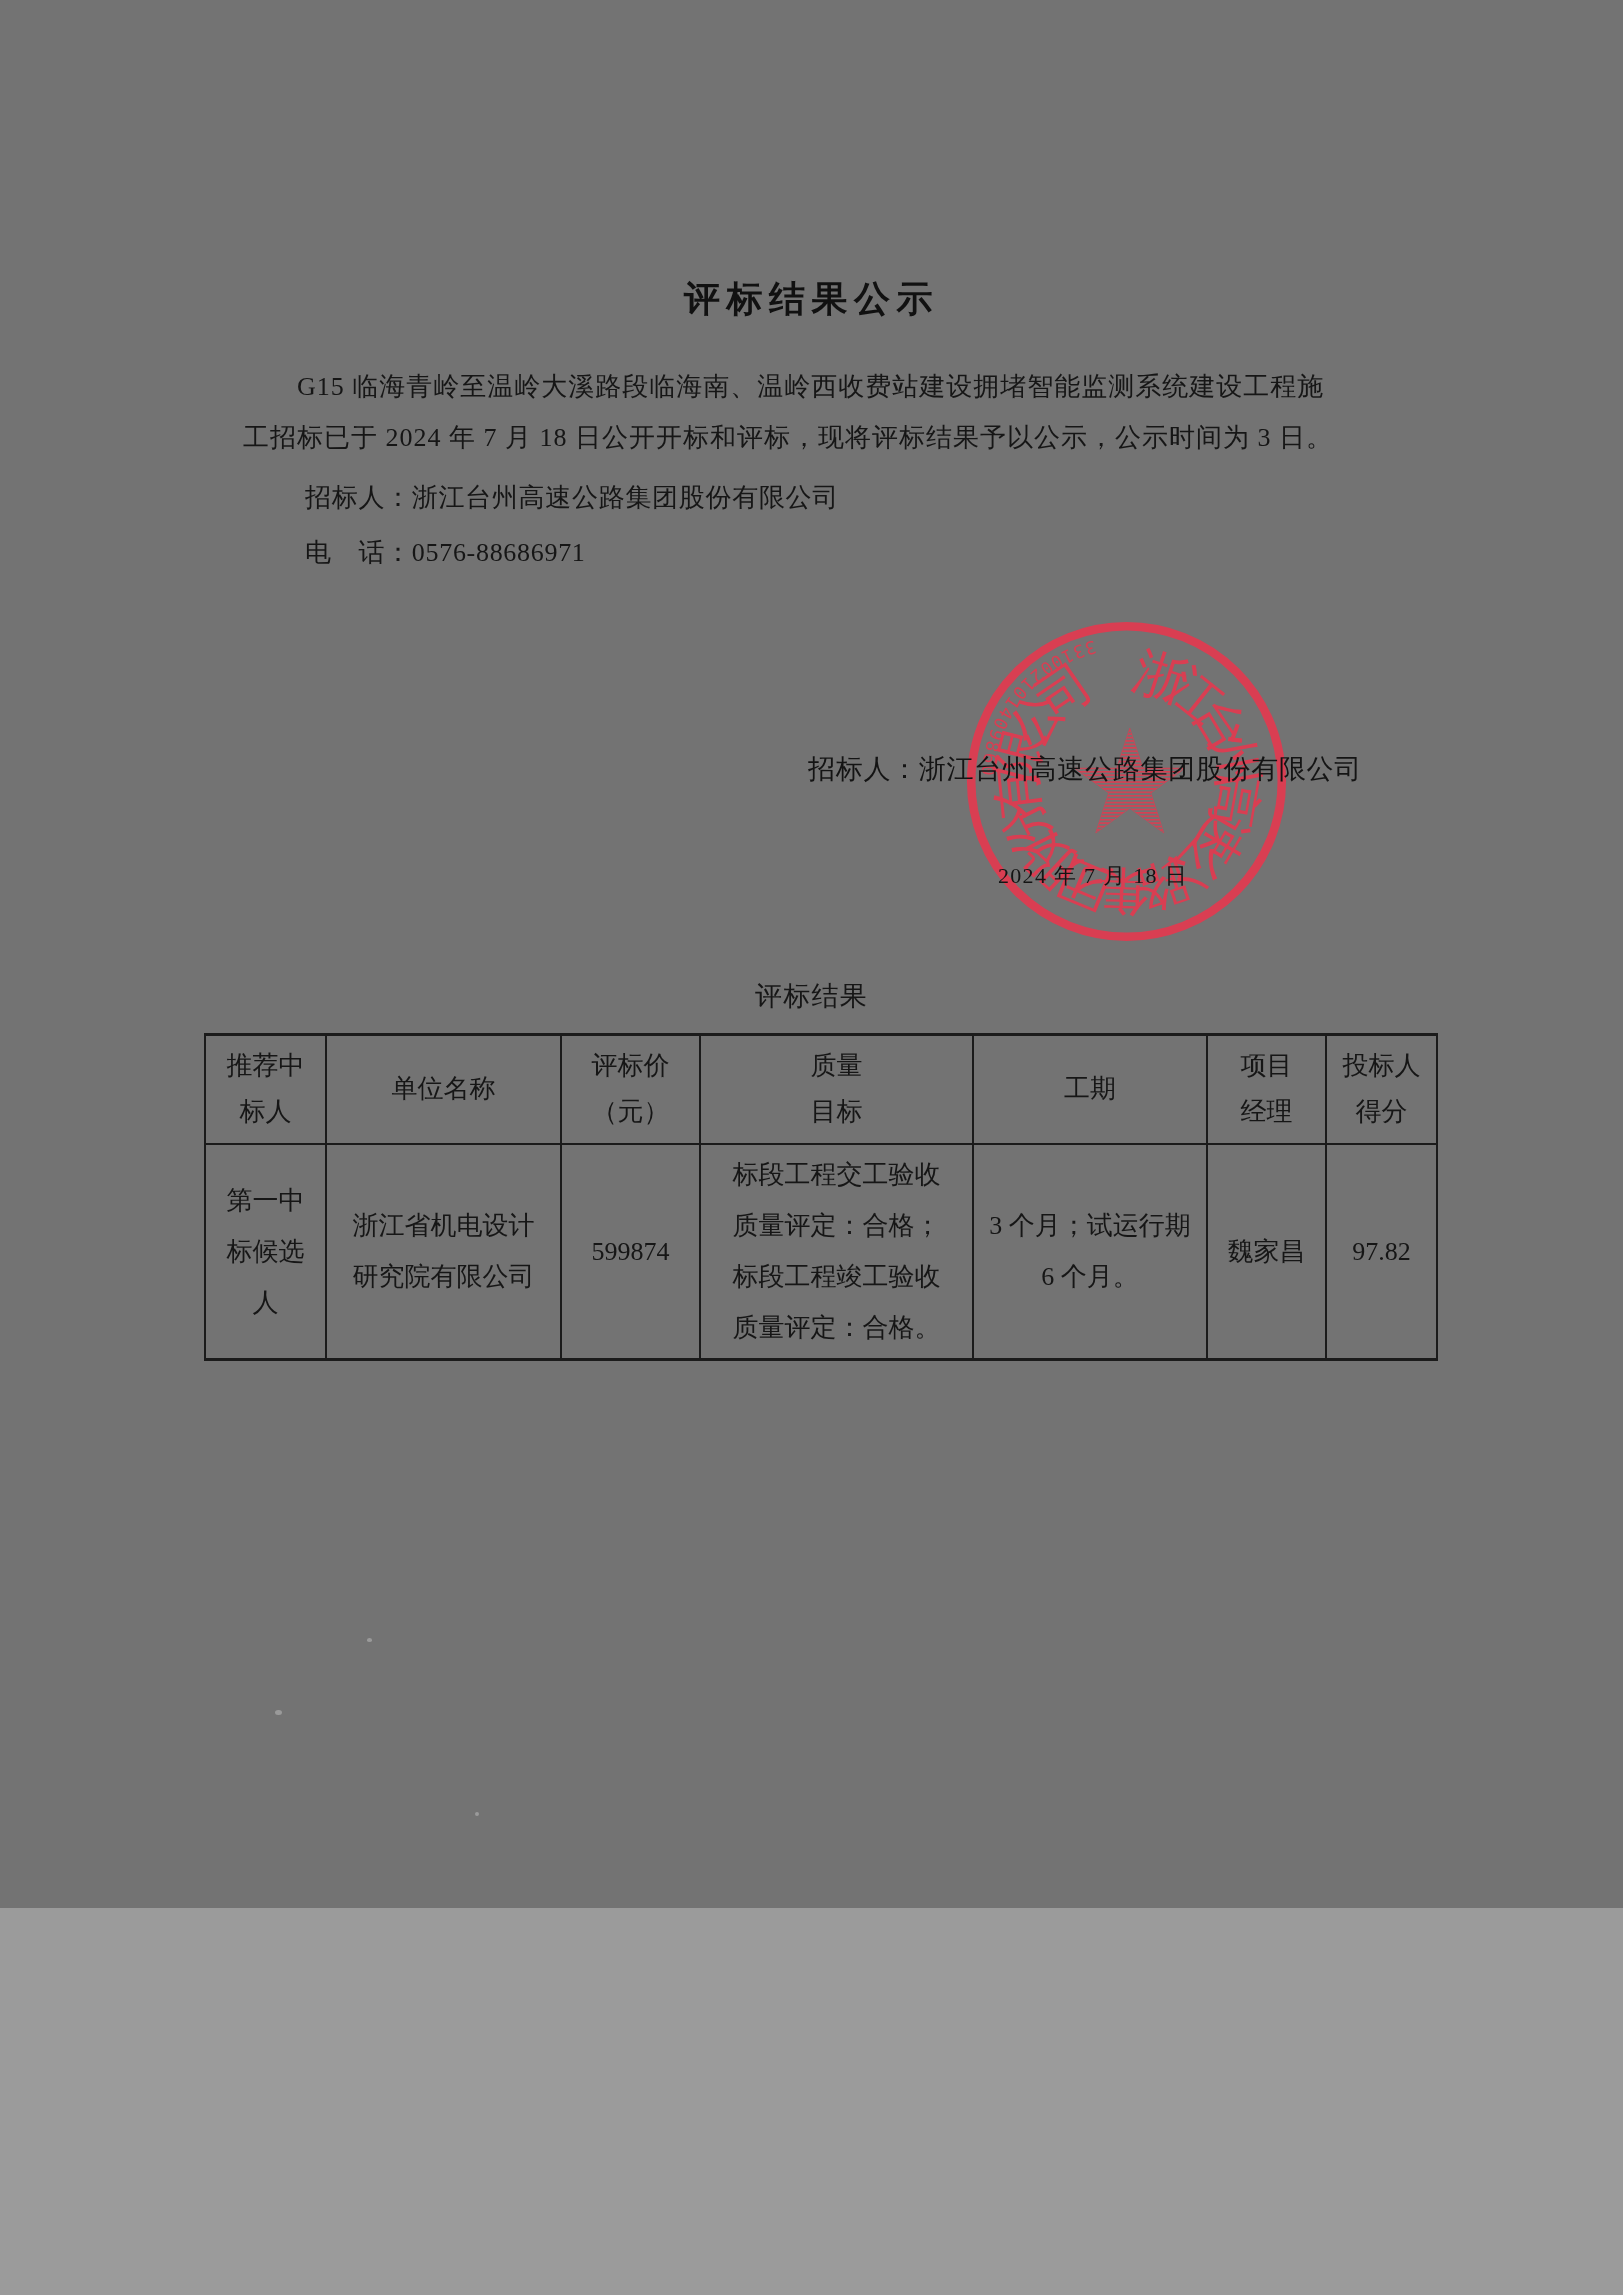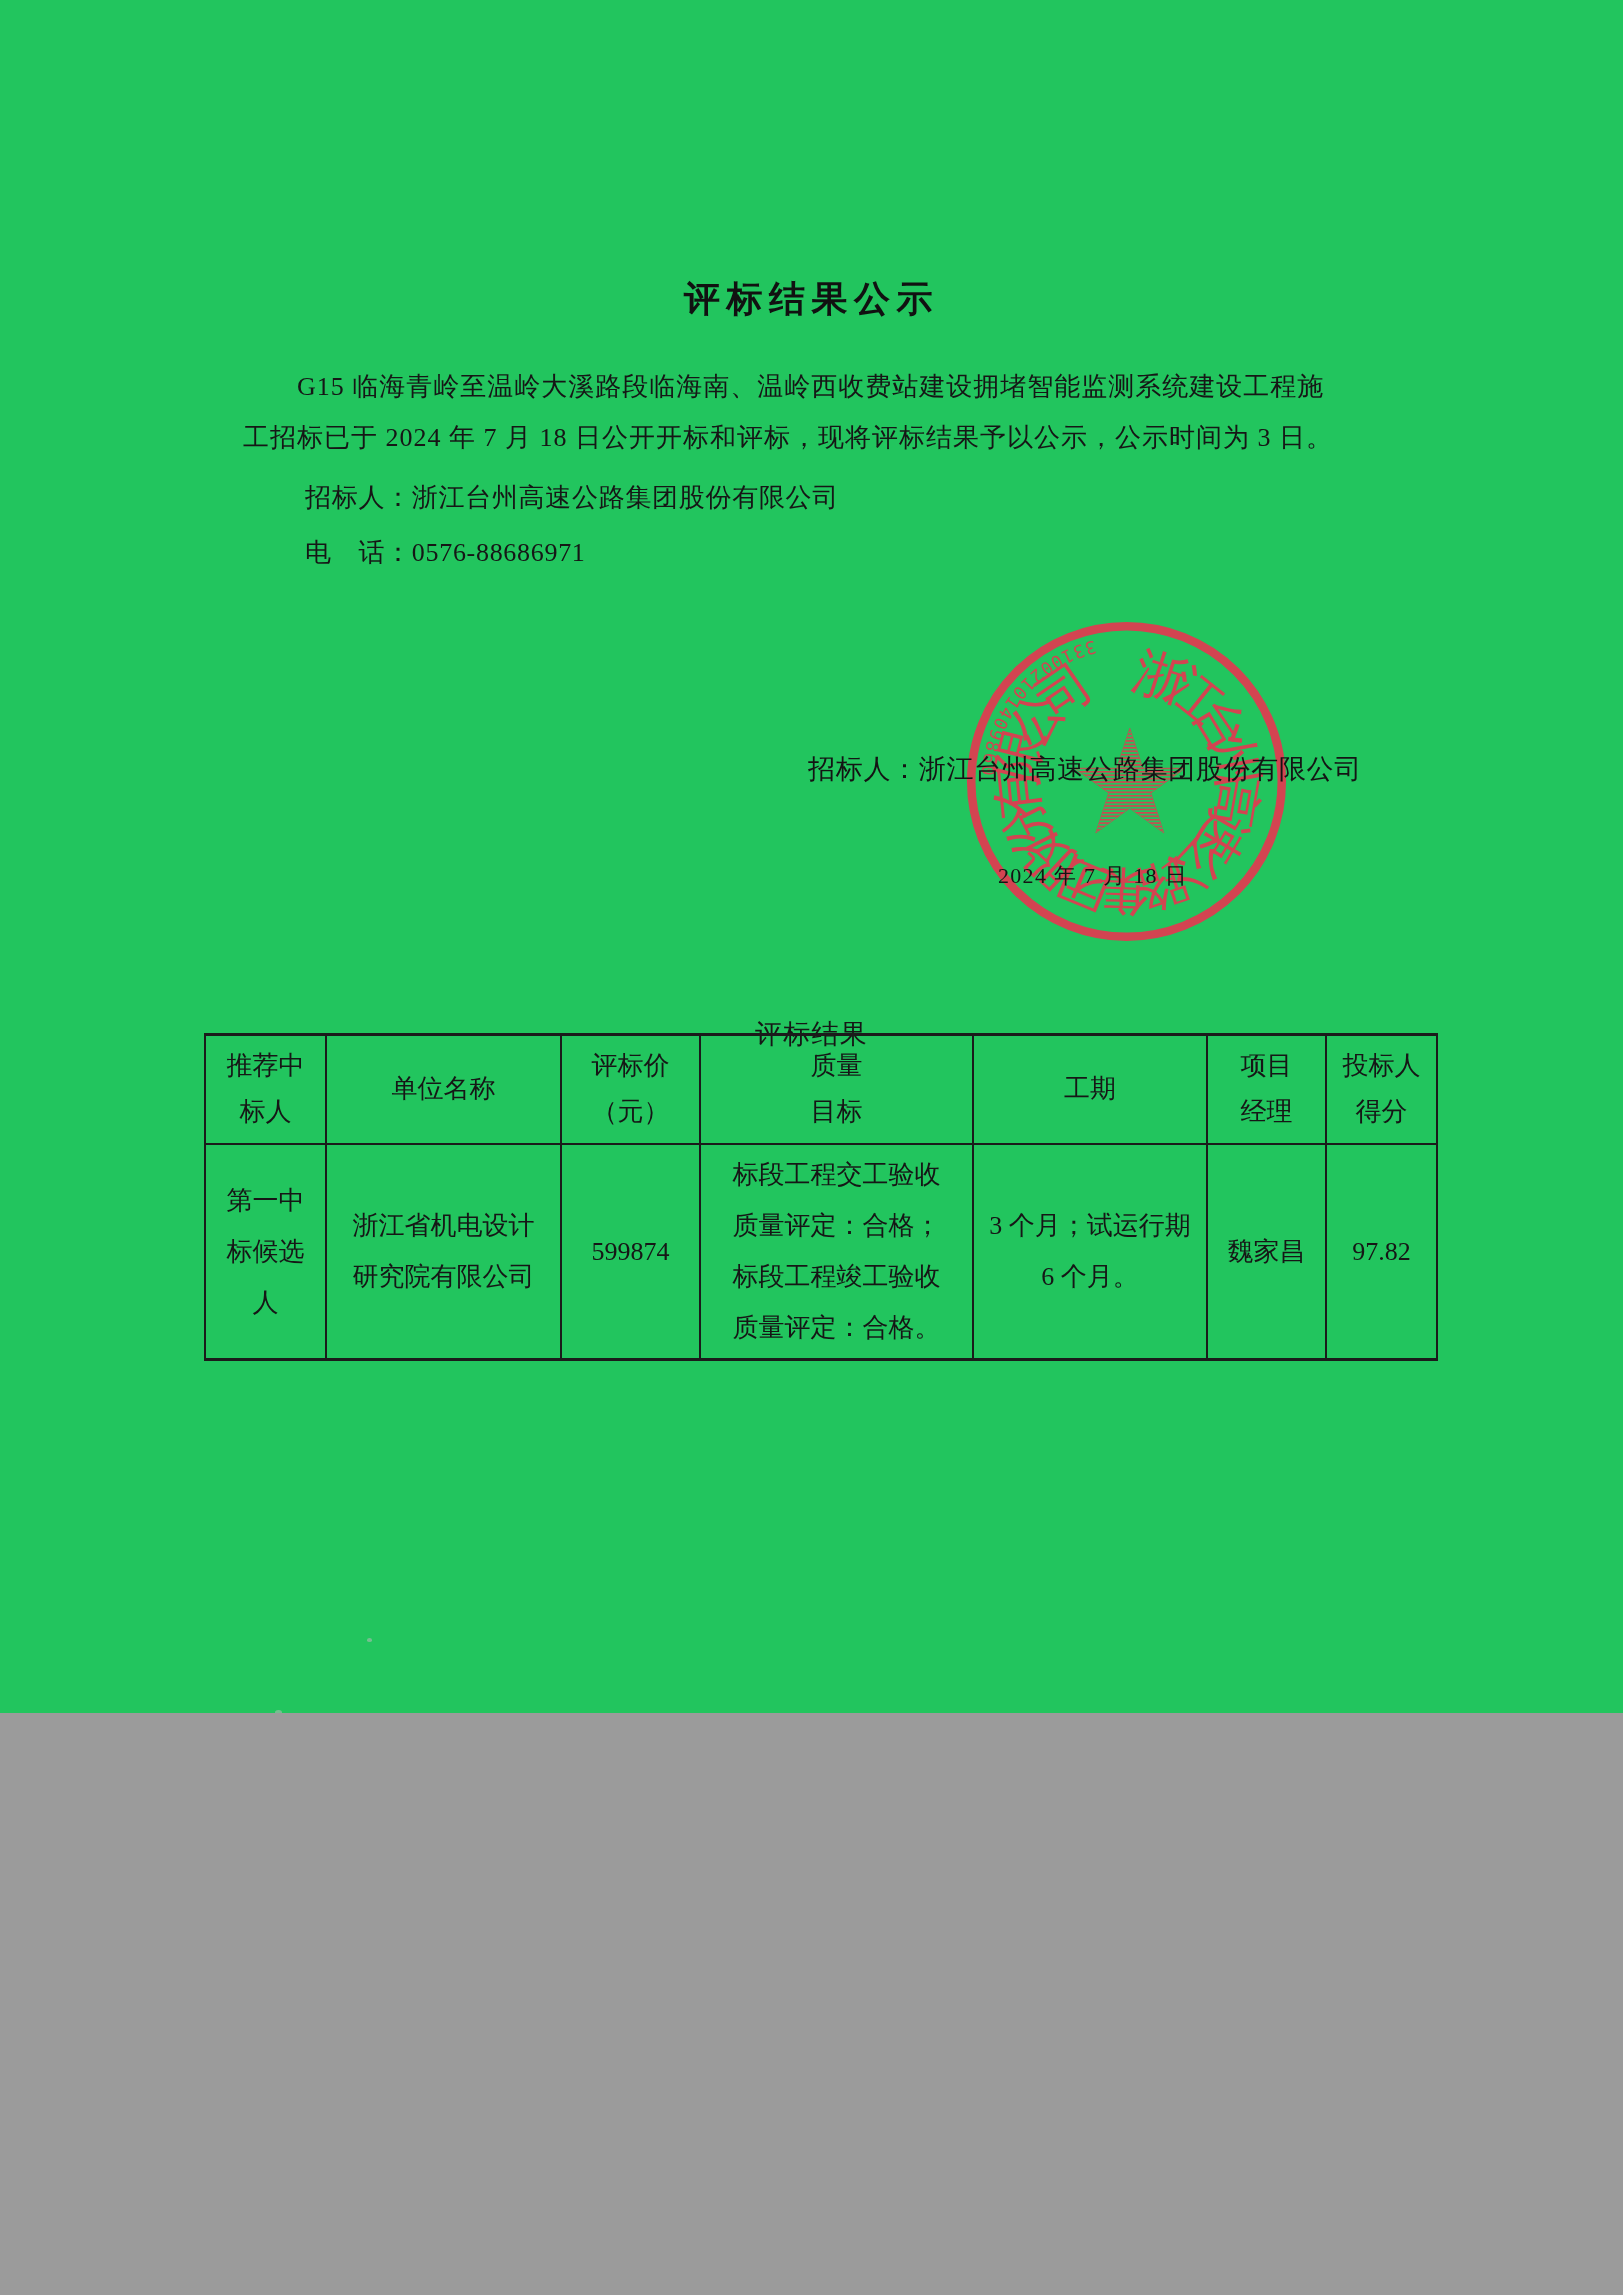--- a/index.html
+++ b/index.html
@@ -1,19 +1,19 @@
 <!DOCTYPE html>
 <html style="font-size:10.5px"><head>
 <meta charset="utf-8">
 <style>
   html,body{margin:0;padding:0;background:#9b9b9b;}
   .page{
     position:relative;
-    width:1623px;height:1713px;
-    background:#22c55e;
+    width:1623px;height:1908px;
+    background:#737373;
     font-family:"Liberation Serif","DejaVu Serif",serif;
     color:#1c1c1c;
     overflow:hidden;
   }
   .doc-title{
     position:absolute;top:275px;left:0;width:100%;
     text-align:center;
     font-family:"Liberation Sans","DejaVu Sans",sans-serif;
     font-weight:700;
     font-size:36px;letter-spacing:6.5px;
@@ -38,21 +38,21 @@
   .sig-line{
     position:absolute;left:808px;top:751px;z-index:2;
     font-size:27px;letter-spacing:0.7px;white-space:nowrap;color:#141414;
   }
   .sig-date{
     position:absolute;left:998px;top:861px;z-index:2;
     font-size:22px;letter-spacing:1.3px;white-space:nowrap;color:#141414;
   }
   .table-caption{
     position:absolute;left:0;top:978px;width:100%;
-    text-align:center;font-size:27px;letter-spacing:1.3px;color:#161616;margin-top:38px;
+    text-align:center;font-size:27px;letter-spacing:1.3px;color:#161616;
   }
   table.results{
     position:absolute;left:204px;top:1033px;
     width:1232px;border-collapse:collapse;table-layout:fixed;
     font-size:26px;color:#161616;
   }
   table.results{border:2px solid #1b1b1b;border-top-width:3.3px;border-bottom-width:3.3px;}
   table.results th,table.results td{
     border:2px solid #1b1b1b;
     text-align:center;vertical-align:middle;

